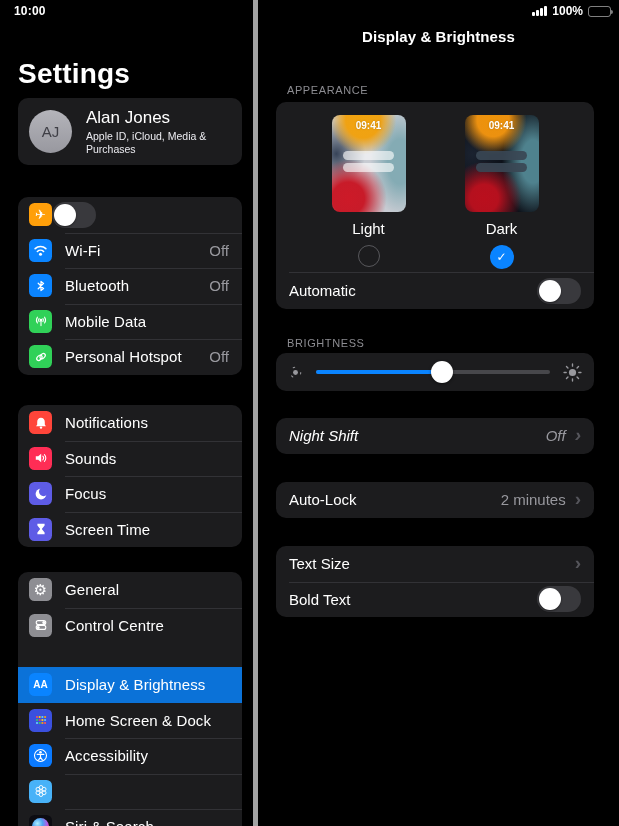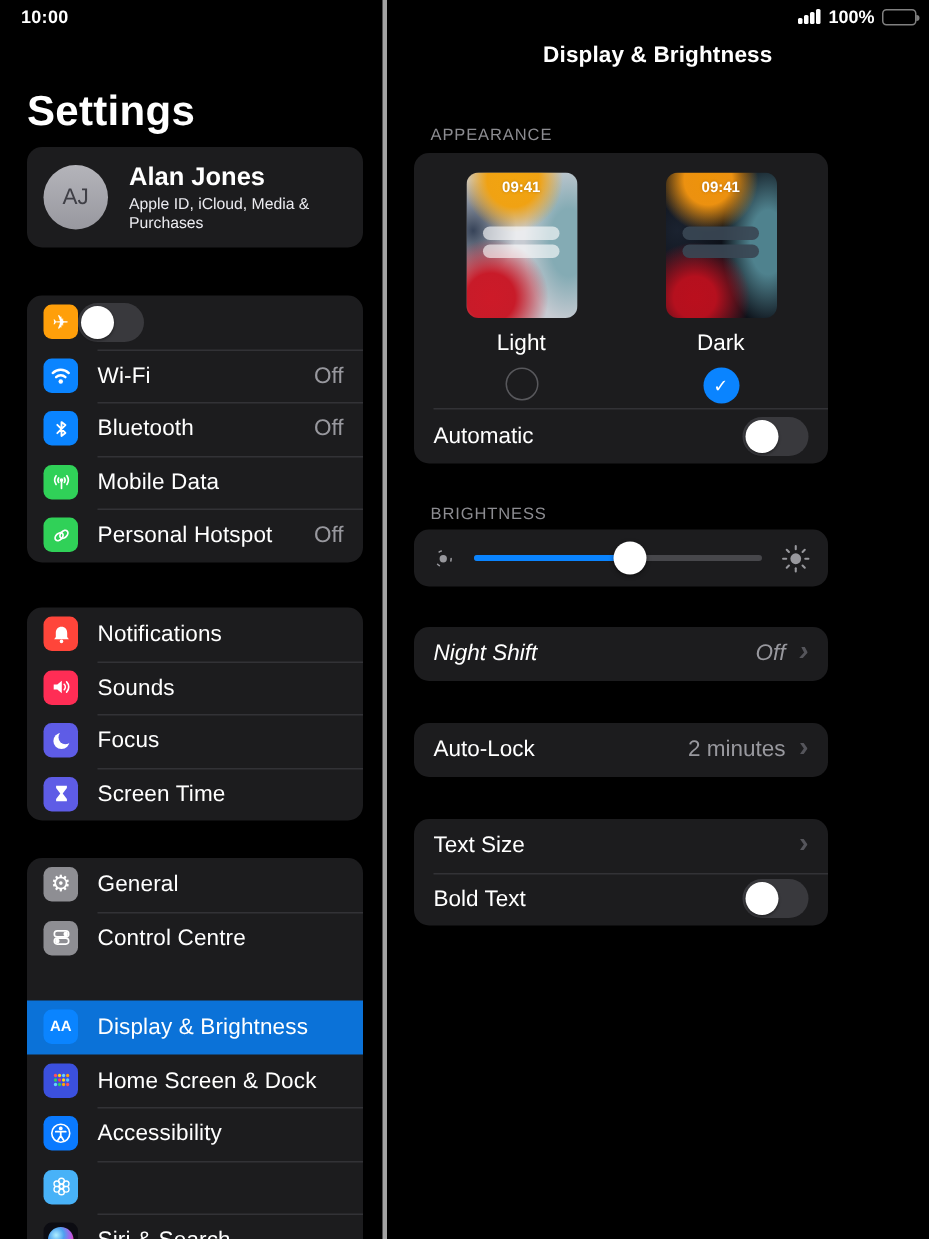--- a/index.html
+++ b/index.html
@@ -15,27 +15,27 @@
   .status-right { position:absolute; right:8px; top:4px; display:flex; align-items:center; gap:5px; height:14px;text-align:center; }
   .sig { display:flex; align-items:flex-end; gap:1px; height:10px; }
   .sig span { width:3px; background:#fff; border-radius:1px; display:block; }
   .sig .b1{height:4px}.sig .b2{height:6px}.sig .b3{height:8px}.sig .b4{height:10px}
   .batt-pct { font-size:12px; font-weight:600; }
   .batt { width:23px; height:11px; border:1px solid rgba(255,255,255,.5); border-radius:3px; position:relative; padding:1px; }
   .batt-fill { background:#fff; border-radius:1.5px; height:100%; width:100%; }
   .batt::after { content:""; position:absolute; right:-3px; top:3px; width:2px; height:4px; background:rgba(255,255,255,.5); border-radius:0 2px 2px 0; }
 
   
-  .sidebar { position:absolute; left:0; top:0; width:258px; height:826px; border-right:3px solid #a3a3a3; }
+  .sidebar { position:absolute; left:0; top:0; width:258px; height:826px; border-right:5px solid #a3a3a3; }
   .settings-title { position:absolute; left:18px; top:58px; font-size:28px; font-weight:700; letter-spacing:.2px; }
   .card { position:absolute; background:#1c1c1e; border-radius:10px; left:18px; width:224px; overflow:hidden; }
   .profile-card { top:98px; height:67px; display:flex; align-items:center; padding:0 11px; cursor:default; }
   .avatar { width:43px; height:43px; border-radius:50%; background:linear-gradient(#b4b4ba,#98989f); color:#3f3f46; font-size:15px; font-weight:500; display:flex; align-items:center; justify-content:center; flex:0 0 auto; }
   .profile-text { margin-left:14px; }
-  .profile-name { font-size:17px; font-weight:700; line-height:20px; }
+  .profile-name { font-size:17px; font-weight:400; line-height:20px; }
   .profile-sub { font-size:10.5px; color:#ebebf0; width:150px; line-height:13px; margin-top:2px; }
 
   .g1 { top:197px; height:178px; }
   .g2 { top:405px; height:142px; }
   .g3 { top:572px; height:290px; }
 
   .srow { height:35.5px; display:flex; align-items:center; padding:0 11px; position:relative; }
   .srow + .srow::before { content:""; position:absolute; left:47px; right:0; top:0; height:1px; background:#323236; }
   .srow.selected { background:#0b72d8;margin-top:24px; }
   .srow.selected::before, .srow.after-selected::before { background:transparent; }
@@ -47,21 +47,21 @@
   .tile .txt { color:#fff; font-weight:700; font-size:10px; letter-spacing:0; }
 
   
   .toggle { width:44px; height:26px; border-radius:13px; background:#39393d; position:relative; flex:0 0 auto; }
   .toggle .knob { position:absolute; left:2px; top:2px; width:22px; height:22px; border-radius:50%; background:#fff; box-shadow:0 1px 2px rgba(0,0,0,.45); }
 
   
   .main { position:absolute; left:258px; top:0; width:361px; height:826px; }
   .main-title { position:absolute; top:28px; left:0; width:100%; text-align:center; font-size:15px; font-weight:700; letter-spacing:.1px; }
   .section-label { position:absolute; left:29px; font-size:11px; color:#8c8c91; letter-spacing:.6px; }
-  .mcard { position:absolute; left:18px; width:276px; background:#1c1c1e; border-radius:10px; overflow:hidden; }
+  .mcard { position:absolute; left:18px; width:318px; background:#1c1c1e; border-radius:10px; overflow:hidden; }
 
   .appearance-card { top:102px; height:207px; }
   .thumbs { display:flex; justify-content:center; gap:59px; padding-top:13px; }
   .appearance-opt { width:74px; display:flex; flex-direction:column; align-items:center; cursor:default; }
   .thumb { width:74px; height:97px; border-radius:8px; position:relative; overflow:hidden; }
   .thumb-light {
     background:
       radial-gradient(45% 36% at 42% 5%, #f2a40e 0%, #f0a213 52%, rgba(242,164,14,0) 100%),
       radial-gradient(52% 40% at 22% 86%, #cd1a28 0%, #c81b29 42%, rgba(205,26,40,0) 100%),
       radial-gradient(40% 55% at 92% 48%, #84abb4 0%, #84abb4 42%, rgba(132,171,180,0) 100%),

